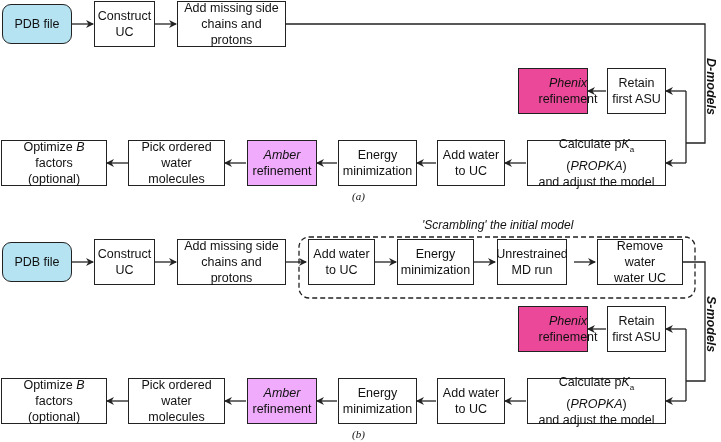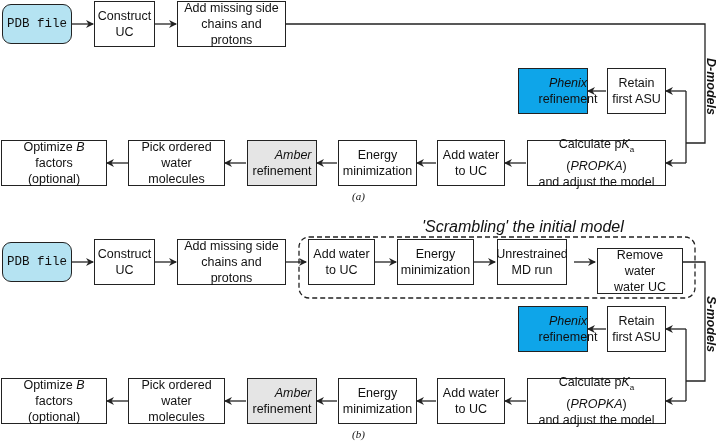--- a/index.html
+++ b/index.html
@@ -2,28 +2,28 @@
 <html><head>
 <meta charset="utf-8">
 <style>
   html, body { margin:0; padding:0; background:#ffffff; }
   body { width:721px; height:442px; position:relative; overflow:hidden;
          font-family:"Liberation Sans", "DejaVu Sans", sans-serif; color:#111; }
   #canvas { position:absolute; left:0; top:0; width:721px; height:442px; }
   .box { position:absolute; box-sizing:border-box; border:1.3px solid #222;
          background:#fff; display:flex; align-items:center; justify-content:center;
          text-align:center; font-size:12.5px; line-height:16px; padding:0 3px; }
-  .box.start { background:#b5e3f2; border-radius:9px;font-family:Liberation Mono, monospace; }
-  .box.green { background:#0ea5e9;padding-left:33px; }
-  .box.pink { background:#e5e5e5;text-align:right; }
+  .box.start { background:#b5e3f2; border-radius:9px; }
+  .box.green { background:#ec4899;padding-left:33px; }
+  .box.pink { background:#f0abfc; }
   .caption { position:absolute; font-family:"Liberation Serif", serif; font-style:italic;
              font-size:11px; }
   .side { position:absolute; font-style:italic; font-weight:bold; font-size:12.5px;
           transform:rotate(90deg); transform-origin:left top; white-space:nowrap; }
-  .scr-label { position:absolute; font-style:italic; font-size:16px; }
+  .scr-label { position:absolute; font-style:italic; font-size:12px; }
   i { font-style:italic; }
   sub { font-size:8px; }
 </style>
 </head>
 <body>
 
 <svg id="canvas" width="721" height="442">
   <defs>
     <marker id="ah" markerWidth="8" markerHeight="8" refX="7" refY="4" orient="auto" markerUnits="userSpaceOnUse">
       <path d="M0,0 L8,4 L0,8 L2.5,4 z" fill="#222"></path>
@@ -158,21 +158,21 @@
       <div>Energy</div>
       <div>minimization</div>
     </div>
   </div>
 <div class="box" style="left:497px;top:239px;width:70px;height:46px;">
     <div>
       <div>Unrestrained</div>
       <div>MD run</div>
     </div>
   </div>
-<div class="box" style="left:597px;top:248px;width:86px;height:46px;">
+<div class="box" style="left:597px;top:239px;width:86px;height:46px;">
     <div>
       <div>Remove water</div>
       <div>water UC</div>
     </div>
   </div>
 <div class="box green" style="left:518px;top:306px;width:70px;height:46px;">
     <div>
       <div><i>Phenix</i></div>
       <div>refinement</div>
     </div>

